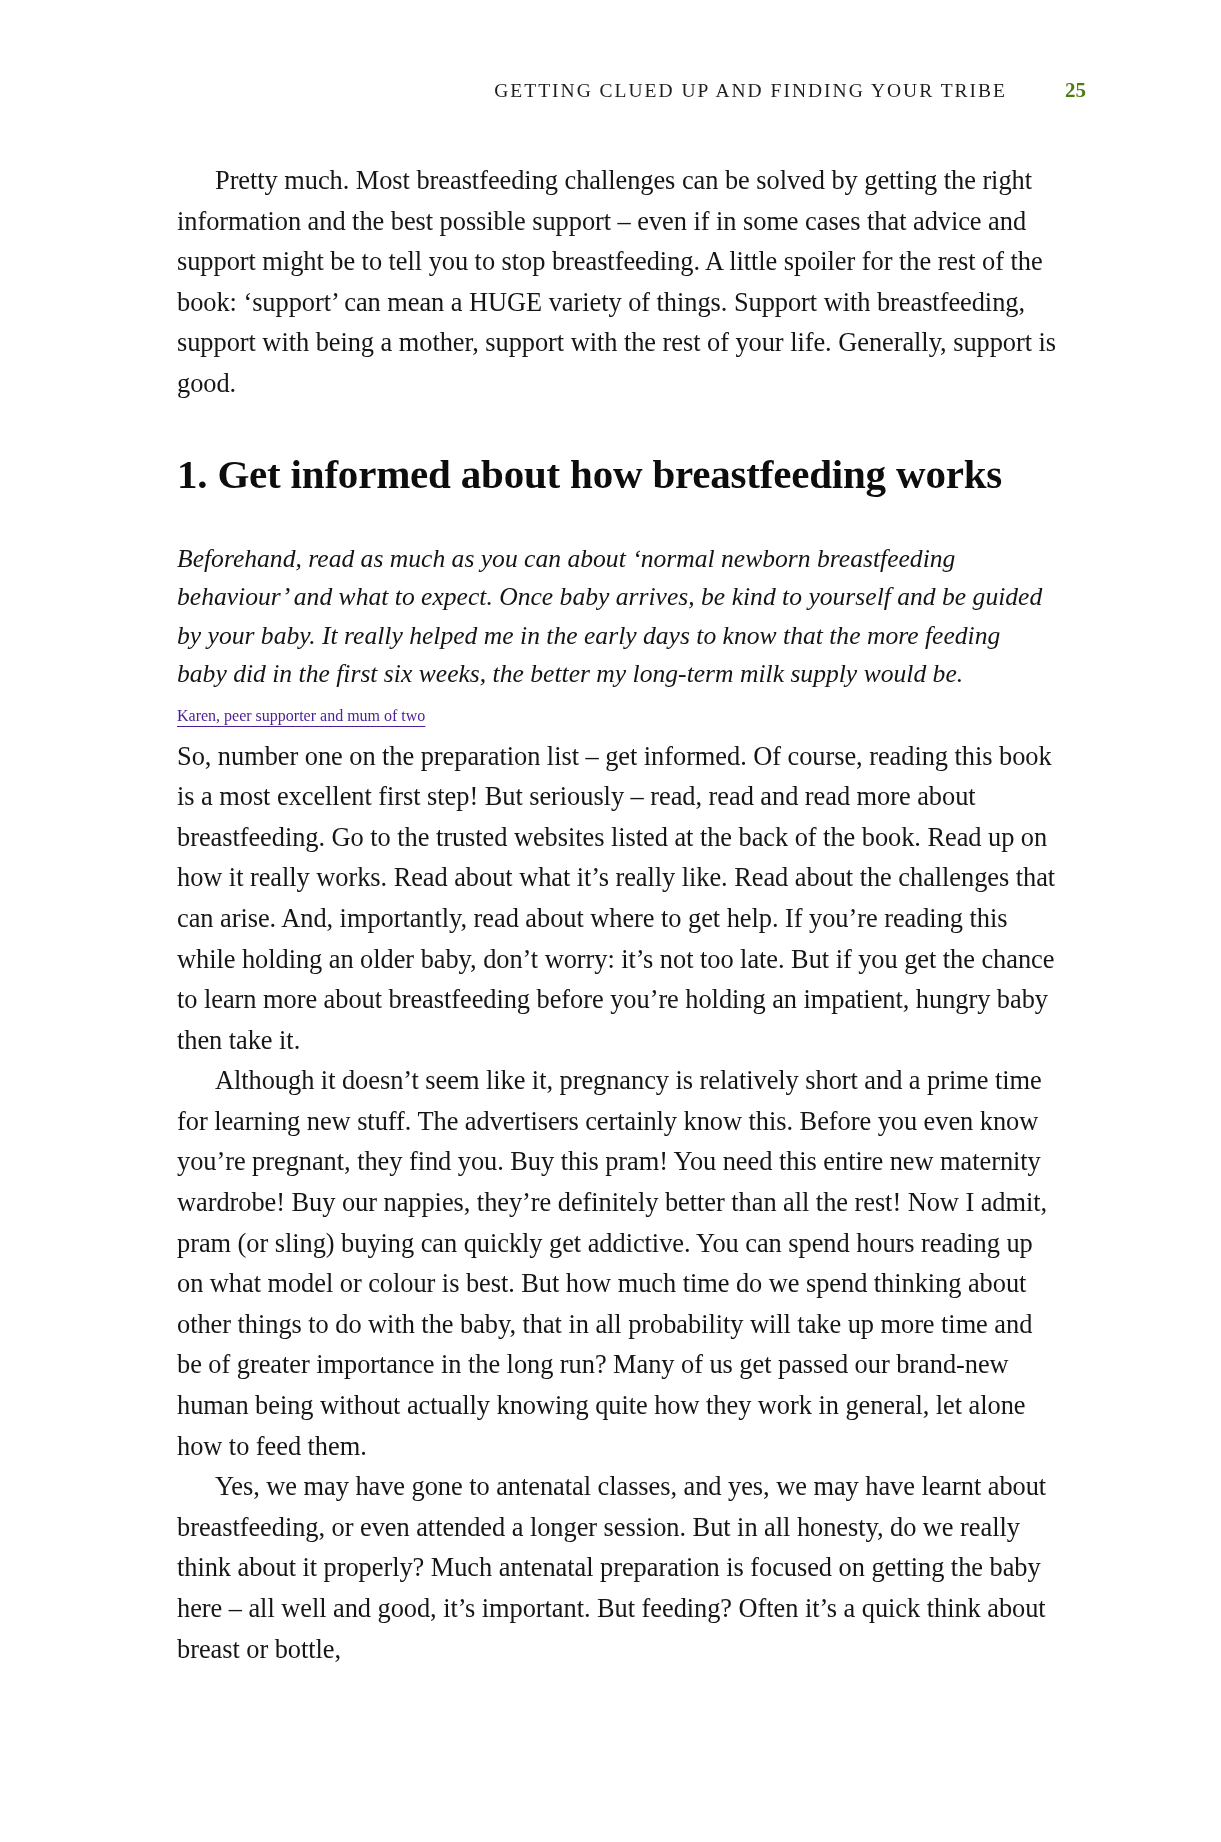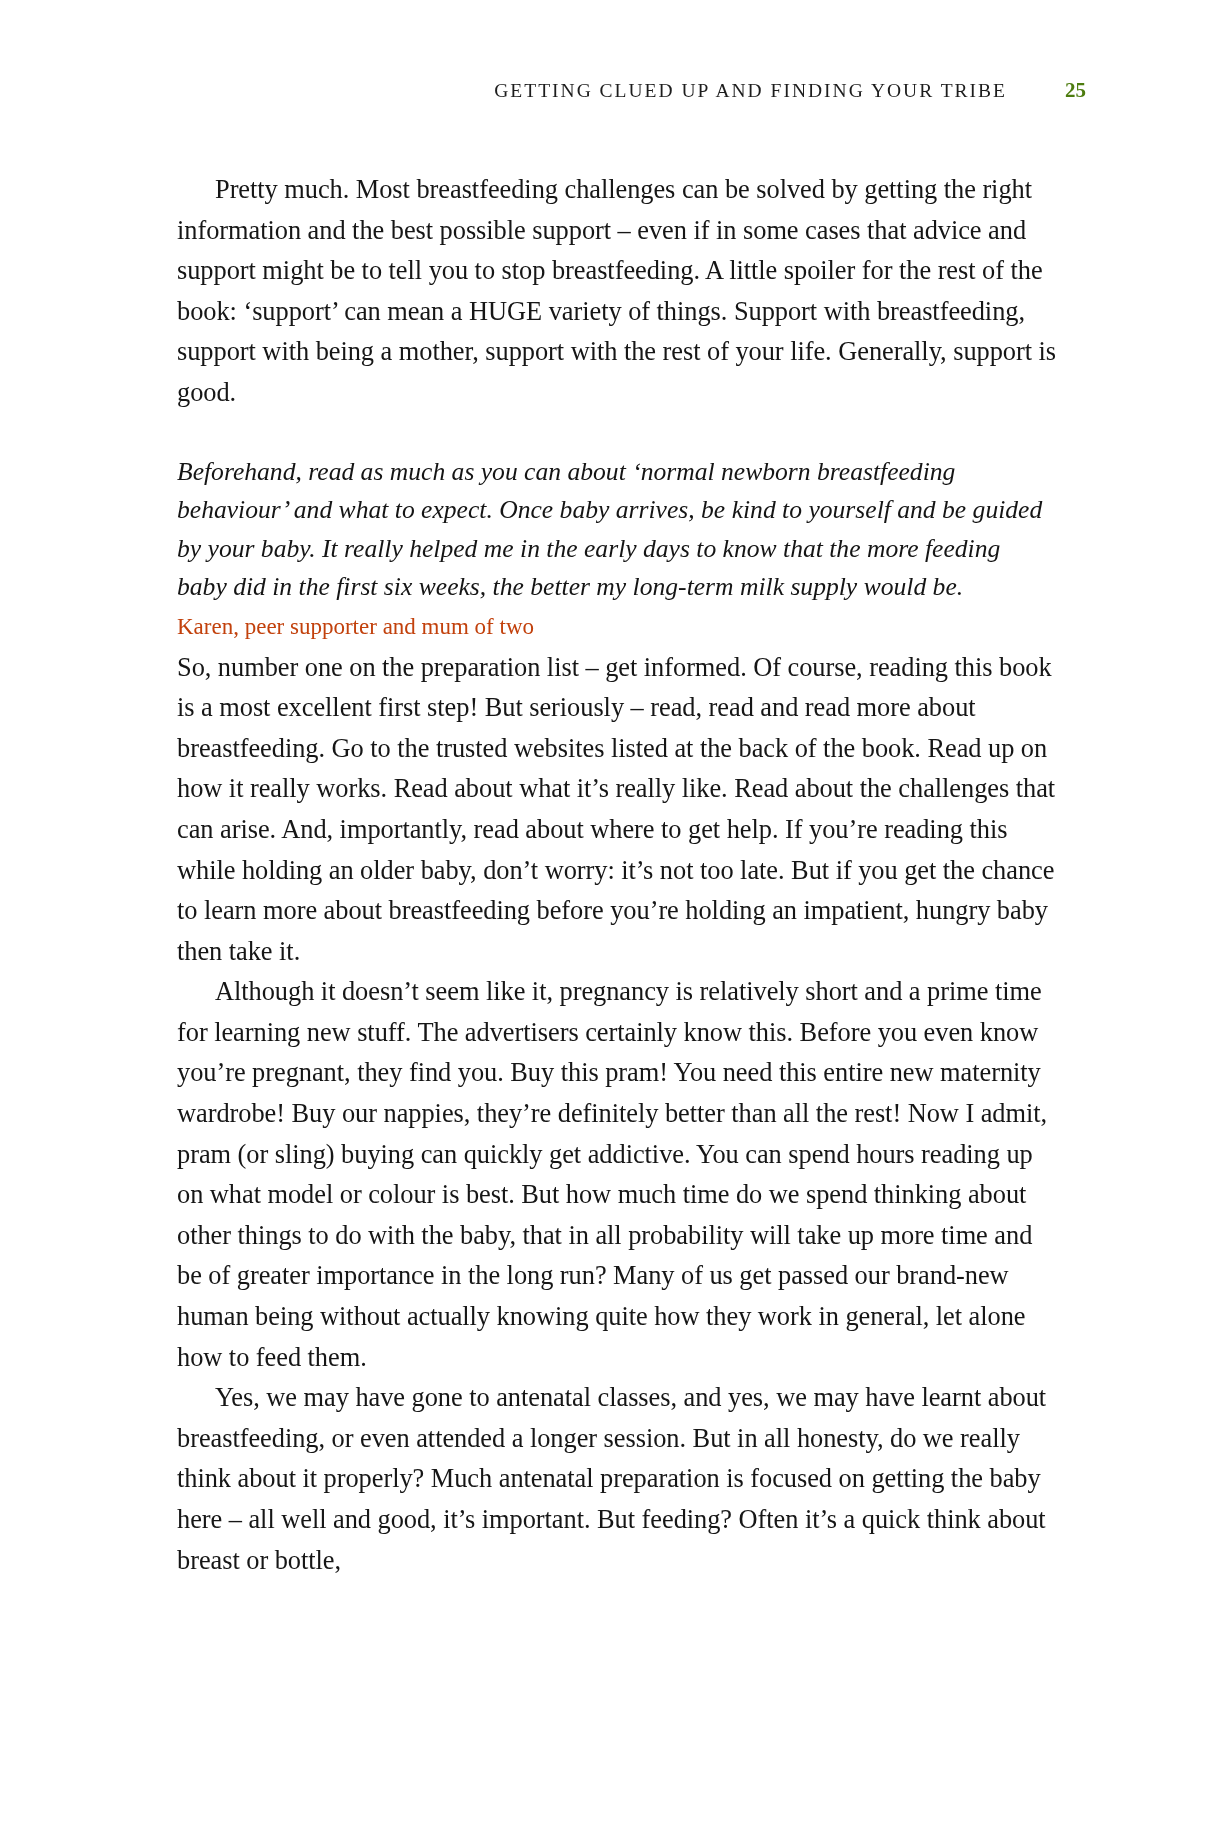--- a/index.html
+++ b/index.html
@@ -46,21 +46,21 @@
     font-weight: bold;
     font-size: 21px;
     color: #4d7c0f;
     margin-left: 58px;
     letter-spacing: 0px;
   }
 
   
   .column {
     position: absolute;
-    top: 169px;
+    top: 160px;
     left: 122px;
     width: 880px;
   }
 
   p.body {
     margin: 0;
     font-size: 26.4px;
     line-height: 40.6px;
     text-align: left;
     color: #161616;
@@ -90,43 +90,45 @@
     margin: 40px 0 0 0;
     font-style: italic;
     font-size: 25.6px;
     line-height: 38.6px;
     color: #151515;
     font-family: "Liberation Serif", "DejaVu Serif", serif;
     max-width: 876px;
   }
   .pullquote .attribution {
     font-style: normal;
-    font-size: 23px;
+    font-size: 16px;
+    text-decoration: underline;
     text-underline-offset: 5px;
-    color: #c2410c;
+    color: #4c1d95;
     white-space: nowrap;
   }
 
   .after-quote { margin-top: 46px; }
   .para-gap { margin-top: 0px; }
 </style>
 </head>
 <body>
 
 <div class="page">
 
   <div class="running-head">
     <span class="running-head-title">GETTING CLUED UP AND FINDING YOUR TRIBE</span>
     <span class="folio">25</span>
   </div>
 
   <div class="column">
 
     <p class="body indent">Pretty much. Most breastfeeding challenges can be solved by getting the right information and the best possible support – even if in some cases that advice and support might be to tell you to stop breastfeeding. A little spoiler for the rest of the book: ‘support’ can mean a HUGE variety of things. Support with breastfeeding, support with being a mother, support with the rest of your life. Generally, support is good.</p>
 
+    <h2 class="section-heading">1. Get informed about how breastfeeding works</h2>
 
     <div class="pullquote">
       <span>Beforehand, read as much as you can about ‘normal newborn breastfeeding behaviour’ and what to expect. Once baby arrives, be kind to yourself and be guided by your baby. It really helped me in the early days to know that the more feeding baby did in the first six weeks, the better my long-term milk supply would be.</span>
       <span class="attribution">Karen, peer supporter and mum of two</span>
     </div>
 
     <p class="body after-quote">So, number one on the preparation list – get informed. Of course, reading this book is a most excellent first step! But seriously – read, read and read more about breastfeeding. Go to the trusted websites listed at the back of the book. Read up on how it really works. Read about what it’s really like. Read about the challenges that can arise. And, importantly, read about where to get help. If you’re reading this while holding an older baby, don’t worry: it’s not too late. But if you get the chance to learn more about breastfeeding before you’re holding an impatient, hungry baby then take it.</p>
 
     <p class="body indent para-gap">Although it doesn’t seem like it, pregnancy is relatively short and a prime time for learning new stuff. The advertisers certainly know this. Before you even know you’re pregnant, they find you. Buy this pram! You need this entire new maternity wardrobe! Buy our nappies, they’re definitely better than all the rest! Now I admit, pram (or sling) buying can quickly get addictive. You can spend hours reading up on what model or colour is best. But how much time do we spend thinking about other things to do with the baby, that in all probability will take up more time and be of greater importance in the long run? Many of us get passed our brand-new human being without actually knowing quite how they work in general, let alone how to feed them.</p>
 

